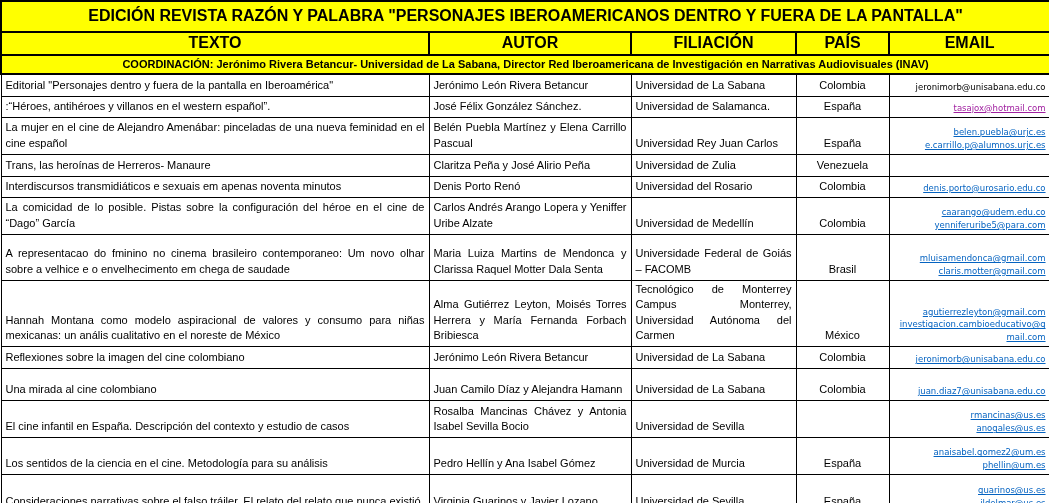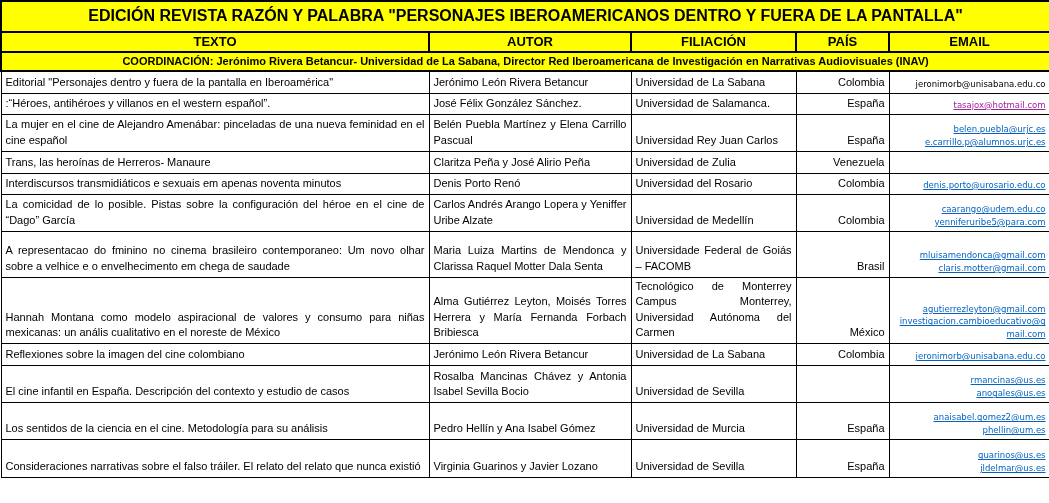--- a/index.html
+++ b/index.html
@@ -10,25 +10,25 @@
     --border:#000000;
   }
   html,body{margin:0;padding:0;background:#fff;}
   body{width:1049px;font-family:"Liberation Sans",sans-serif;color:var(--text);}
   table{border-collapse:collapse;width:1049px;table-layout:fixed;}
   th,td{border:1px solid var(--border);padding:1px 4px 2px 4px;vertical-align:bottom;
         color:var(--text);overflow:hidden;}
   thead th{background:var(--header-bg);border:2px solid var(--border);
            vertical-align:middle;text-align:center;font-weight:bold;}
   .title-row th{font-size:16px;height:26px;letter-spacing:0px;}
-  .cols-row th{font-size:13px;height:15px;}
+  .cols-row th{font-size:16px;height:15px;}
   .coord-row th{font-size:11px;height:14px;text-align:center;}
   td{font-size:11px;line-height:1.42;}
   td.c-texto,td.c-autor,td.c-filiacion{text-align:justify;}
-  td.c-pais{text-align:right;}
+  td.c-pais{text-align:center;}
   td.c-email{font-family:"DejaVu Sans",sans-serif;font-size:8.5px;line-height:1.5;
              overflow-wrap:break-word;word-wrap:break-word;padding-left:3px;}
   .email-line{display:block;text-align:right;}
   a.email-link{color:var(--link);text-decoration:underline;cursor:pointer;}
   a.email-link.visited{color:var(--visited-link);margin-left:27px;}
   span.email-plain{color:var(--text);text-decoration:none;}
 </style>
 </head>
 <body>
 
@@ -132,20 +132,29 @@
       </tr>
       <tr style="height: 22px;">
         <td class="c-texto">Reflexiones sobre la imagen del cine colombiano</td>
         <td class="c-autor">Jerónimo León Rivera Betancur</td>
         <td class="c-filiacion">Universidad de La Sabana</td>
         <td class="c-pais">Colombia</td>
         <td class="c-email">
           <span class="email-line"><a class="email-link">jeronimorb@unisabana.edu.co</a></span>
         </td>
       </tr>
+      <tr style="height: 32px;">
+        <td class="c-texto">Una mirada al cine colombiano</td>
+        <td class="c-autor">Juan Camilo Díaz y Alejandra Hamann</td>
+        <td class="c-filiacion">Universidad de La Sabana</td>
+        <td class="c-pais">Colombia</td>
+        <td class="c-email">
+          <span class="email-line"><a class="email-link">juan.diaz7@unisabana.edu.co</a></span>
+        </td>
+      </tr>
       <tr style="height: 37px;">
         <td class="c-texto">El cine infantil en España. Descripción del contexto y estudio de casos</td>
         <td class="c-autor">Rosalba Mancinas Chávez y Antonia Isabel Sevilla Bocio</td>
         <td class="c-filiacion">Universidad de Sevilla</td>
         <td class="c-pais"></td>
         <td class="c-email">
           <span class="email-line"><a class="email-link">rmancinas@us.es</a></span>
           <span class="email-line"><a class="email-link">anogales@us.es</a></span>
         </td>
       </tr>

